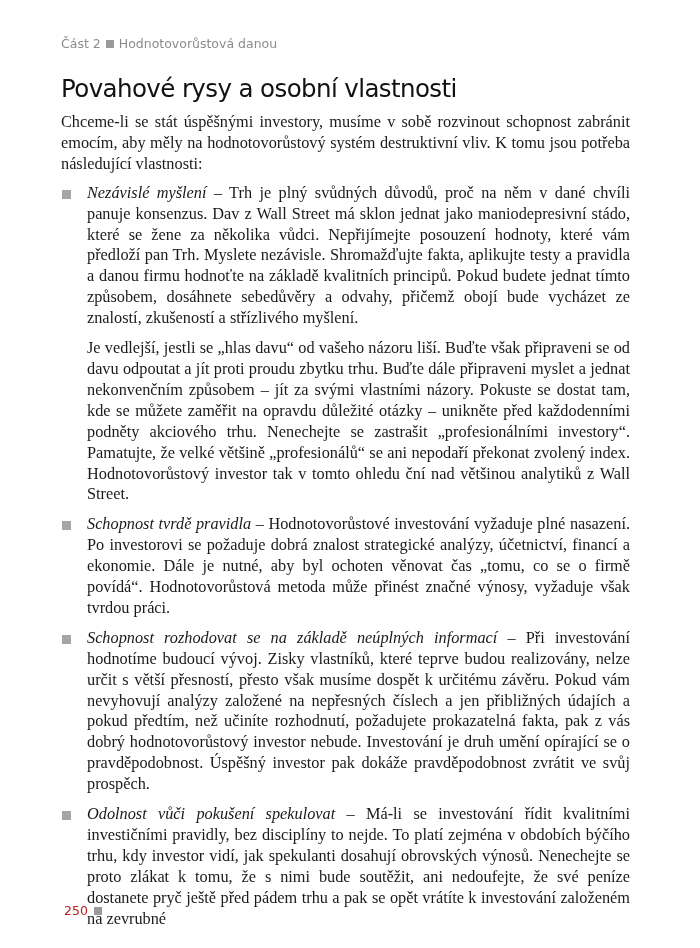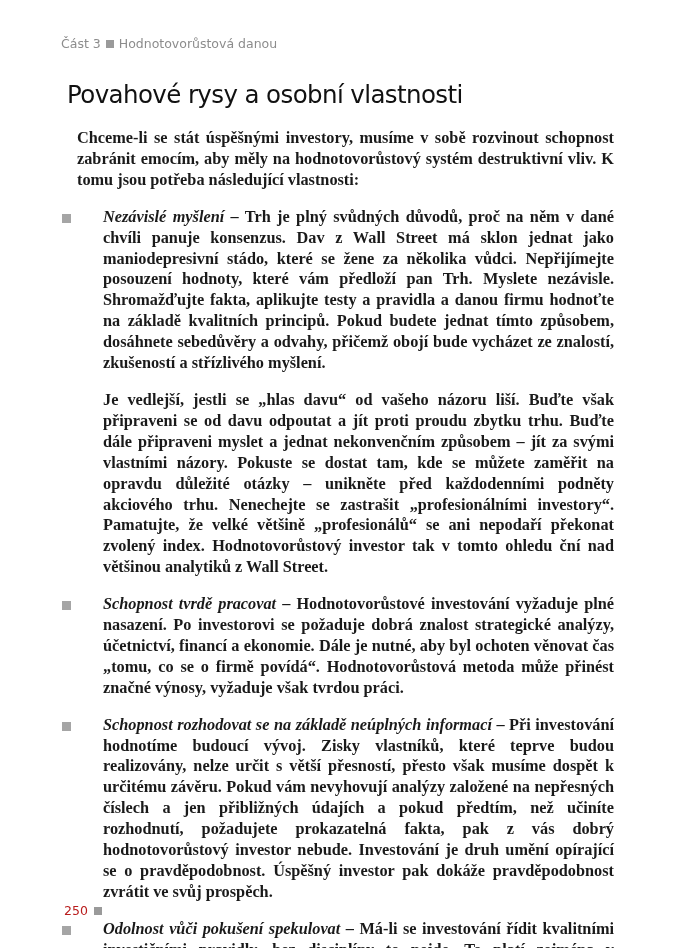--- a/index.html
+++ b/index.html
@@ -5,67 +5,67 @@
   html, body { margin: 0; padding: 0; background: #ffffff; }
   body { width: 700px; height: 948px; position: relative; overflow: hidden; }
   .page { position: absolute; left: 0; top: 0; width: 700px; height: 948px; }
   .running-head {
     position: absolute; left: 61px; top: 36px;
     font-family: "DejaVu Sans", sans-serif; font-size: 12.5px; color: #8c8c8c;
     letter-spacing: 0px; white-space: nowrap;
   }
   .sq { display: inline-block; width: 8px; height: 8px; background: #9a9a9a; vertical-align: 0px; margin: 0 5px; }
   .title {
-    position: absolute; left: 61px; top: 74px; margin: 6px;
+    position: absolute; left: 61px; top: 74px; margin: 0;
     font-family: "DejaVu Sans", sans-serif; font-weight: normal; font-size: 24.5px; color: #111;
     letter-spacing: -0.6px; white-space: nowrap;
   }
   .body {
     position: absolute; left: 61px; top: 112px; width: 569px;
     font-family: "Liberation Serif", serif; font-size: 16.3px; line-height: 20.9px; color: #1a1a1a;
     text-align: justify;
   }
-  .body p { margin: 16px; font-weight: bold; }
+  .body p { margin: 0; }
   .intro { margin-bottom: 8px !important; }
   ul.traits { list-style: none; margin: 0; padding: 0; }
   ul.traits li { position: relative; padding-left: 26px; margin-bottom: 9px; }
   ul.traits li .bullet {
     position: absolute; left: 1px; top: 7px; width: 9px; height: 9px; background: #a5a5a5;
   }
   ul.traits li em { font-style: italic; }
   .sub { margin-top: 9px !important; }
   .footer {
     position: absolute; left: 64px; top: 903px;
     font-family: "DejaVu Sans", sans-serif; font-size: 12.5px; color: #b91c1c; white-space: nowrap;
   }
   .footer .sq { margin-left: 6px; }
 </style>
 </head>
 <body>
 
 <div class="page">
 
   <div class="running-head">
-    <span>Část 3</span><span class="sq"></span><span>Hodnotovorůstová danou</span>
+    <span>Část 2</span><span class="sq"></span><span>Hodnotovorůstová danou</span>
   </div>
 
   <h1 class="title">Povahové rysy a osobní vlastnosti</h1>
 
   <div class="body">
     <p class="intro">Chceme-li se stát úspěšnými investory, musíme v sobě rozvinout schopnost zabránit emocím, aby měly na hodnotovorůstový systém destruktivní vliv. K tomu jsou potřeba následující vlastnosti:</p>
 
     <ul class="traits">
       <li>
         <span class="bullet"></span>
         <p><em>Nezávislé myšlení</em><span> – Trh je plný svůdných důvodů, proč na něm v dané chvíli panuje konsenzus. Dav z Wall Street má sklon jednat jako maniodepresivní stádo, které se žene za několika vůdci. Nepřijímejte posouzení hodnoty, které vám předloží pan Trh. Myslete nezávisle. Shromažďujte fakta, aplikujte testy a pravidla a danou firmu hodnoťte na základě kvalitních principů. Pokud budete jednat tímto způsobem, dosáhnete sebedůvěry a odvahy, přičemž obojí bude vycházet ze znalostí, zkušeností a střízlivého myšlení.</span></p>
         <p class="sub">Je vedlejší, jestli se „hlas davu“ od vašeho názoru liší. Buďte však připraveni se od davu odpoutat a jít proti proudu zbytku trhu. Buďte dále připraveni myslet a jednat nekonvenčním způsobem – jít za svými vlastními názory. Pokuste se dostat tam, kde se můžete zaměřit na opravdu důležité otázky – unikněte před každodenními podněty akciového trhu. Nenechejte se zastrašit „profesionálními investory“. Pamatujte, že velké většině „profesionálů“ se ani nepodaří překonat zvolený index. Hodnotovorůstový investor tak v tomto ohledu ční nad většinou analytiků z Wall Street.</p>
       </li>
       <li>
         <span class="bullet"></span>
-        <p><em>Schopnost tvrdě pracovat</em><span> – Hodnotovorůstové investování vyžaduje plné nasazení. Po investorovi se požaduje dobrá znalost strategické analýzy, účetnictví, financí a ekonomie. Dále je nutné, aby byl ochoten věnovat čas „tomu, co se o firmě povídá“. Hodnotovorůstová metoda může přinést značné výnosy, vyžaduje však tvrdou práci.</span></p>
+        <p><em>Schopnost tvrdě pravidla</em><span> – Hodnotovorůstové investování vyžaduje plné nasazení. Po investorovi se požaduje dobrá znalost strategické analýzy, účetnictví, financí a ekonomie. Dále je nutné, aby byl ochoten věnovat čas „tomu, co se o firmě povídá“. Hodnotovorůstová metoda může přinést značné výnosy, vyžaduje však tvrdou práci.</span></p>
       </li>
       <li>
         <span class="bullet"></span>
         <p><em>Schopnost rozhodovat se na základě neúplných informací</em><span> – Při investování hodnotíme budoucí vývoj. Zisky vlastníků, které teprve budou realizovány, nelze určit s větší přesností, přesto však musíme dospět k určitému závěru. Pokud vám nevyhovují analýzy založené na nepřesných číslech a jen přibližných údajích a pokud předtím, než učiníte rozhodnutí, požadujete prokazatelná fakta, pak z vás dobrý hodnotovorůstový investor nebude. Investování je druh umění opírající se o pravděpodobnost. Úspěšný investor pak dokáže pravděpodobnost zvrátit ve svůj prospěch.</span></p>
       </li>
       <li>
         <span class="bullet"></span>
         <p><em>Odolnost vůči pokušení spekulovat</em><span> – Má-li se investování řídit kvalitními investičními pravidly, bez disciplíny to nejde. To platí zejména v obdobích býčího trhu, kdy investor vidí, jak spekulanti dosahují obrovských výnosů. Nenechejte se proto zlákat k tomu, že s nimi bude soutěžit, ani nedoufejte, že své peníze dostanete pryč ještě před pádem trhu a pak se opět vrátíte k investování založeném na zevrubné</span></p>
       </li>
     </ul>

